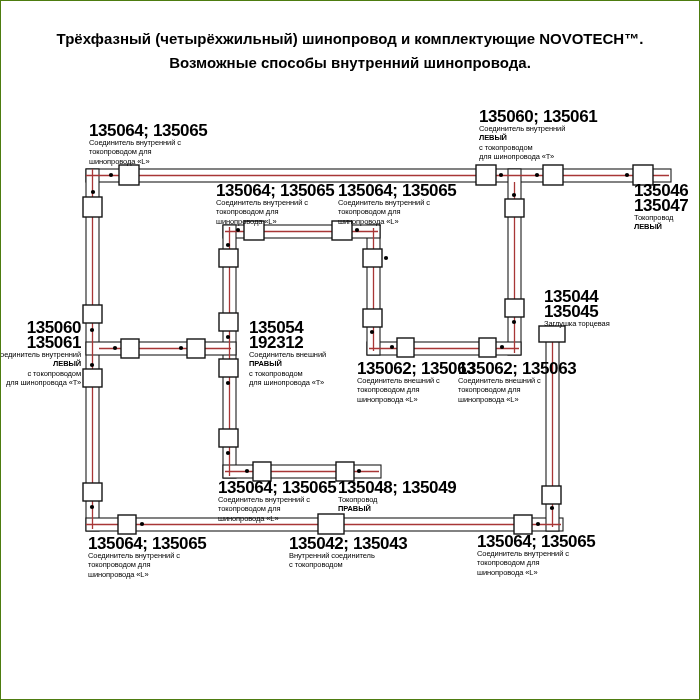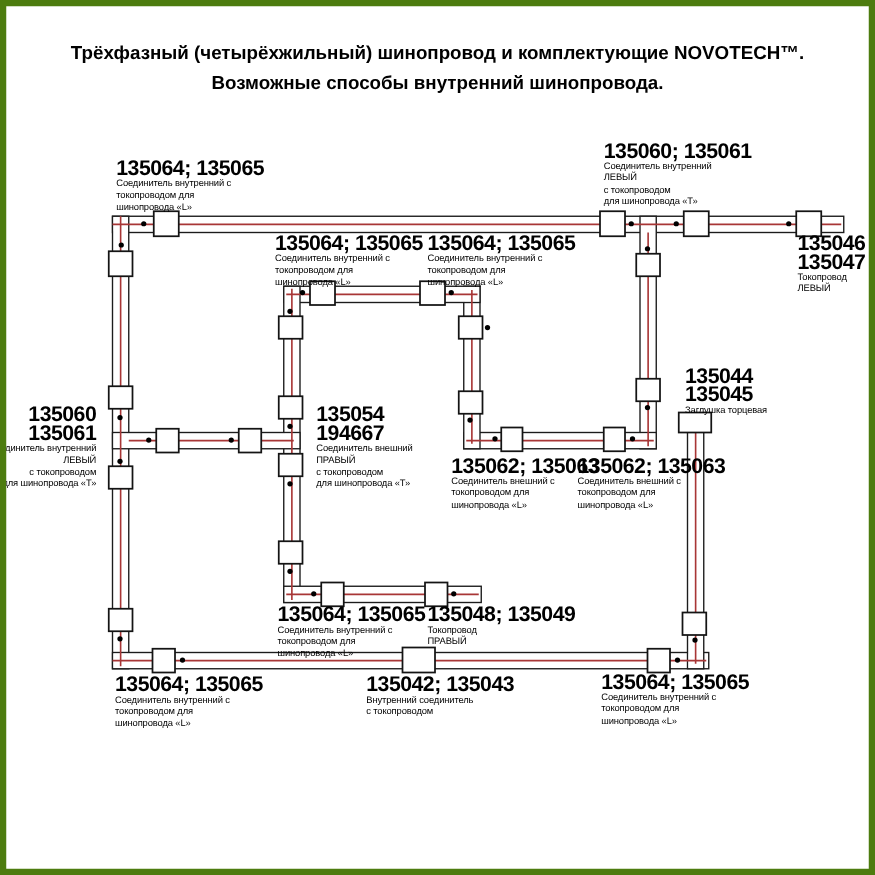--- a/index.html
+++ b/index.html
@@ -1,24 +1,24 @@
 <!DOCTYPE html>
 <html><head>
 <meta charset="utf-8">
 <style>
   html,body{margin:0;padding:0;background:#fff;}
-  .canvas{position:relative;width:700px;height:700px;background:#fff;border:5px solid #4d7c0f;
+  .canvas{position:relative;width:700px;height:700px;background:#fff;border:1px solid #4d7c0f;
           box-sizing:border-box;font-family:"Liberation Sans",sans-serif;overflow:hidden;}
   .title{position:absolute;top:26px;left:0;width:100%;text-align:center;font-weight:bold;
          font-size:15px;line-height:24px;color:#000;}
   .diagram-svg{position:absolute;left:0;top:0;}
   .lbl{position:absolute;color:#000;white-space:nowrap;}
   .lbl .code{font-weight:bold;font-size:17px;line-height:15px;letter-spacing:-0.4px;}
   .lbl .d{font-size:7.5px;line-height:9.3px;letter-spacing:-0.1px;}
-  .lbl .d.b{font-weight:normal;}
+  .lbl .d.b{font-weight:bold;}
   .lbl.ra{text-align:right;}
 </style>
 </head>
 <body>
 
 <div class="canvas">
 
   <div class="title">
     <div>Трёхфазный (четырёхжильный) шинопровод и комплектующие NOVOTECH™.</div>
     <div>Возможные способы внутренний шинопровода.</div>
@@ -166,21 +166,21 @@
     <div class="code">135060</div>
     <div class="code">135061</div>
     <div class="d">Соединитель внутренний</div>
     <div class="d b">ЛЕВЫЙ</div>
     <div class="d">с токопроводом</div>
     <div class="d">для шинопровода «Т»</div>
   </div>
 
   <div class="lbl" style="left:248px;top:319px">
     <div class="code">135054</div>
-    <div class="code">194667</div>
+    <div class="code">192312</div>
     <div class="d">Соединитель внешний</div>
     <div class="d b">ПРАВЫЙ</div>
     <div class="d">с токопроводом</div>
     <div class="d">для шинопровода «Т»</div>
   </div>
 
   <div class="lbl" style="left:356px;top:360px">
     <div class="code">135062; 135063</div>
     <div class="d">Соединитель внешний с</div>
     <div class="d">токопроводом для</div>

